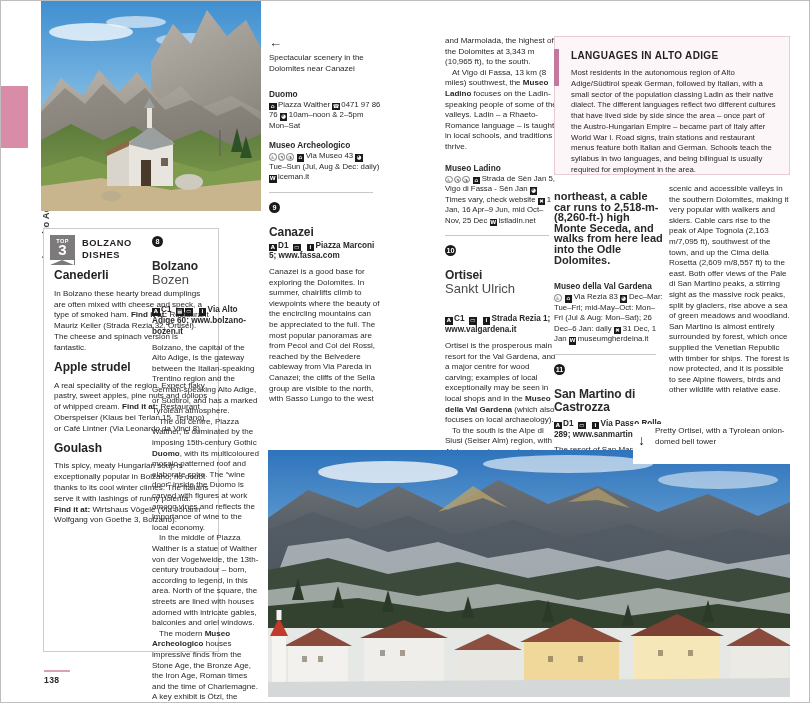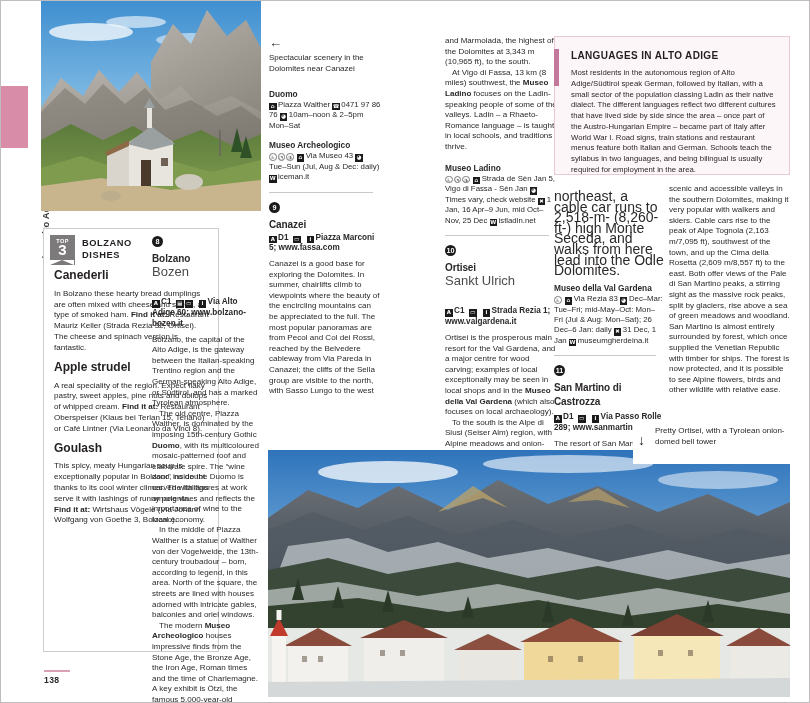--- a/index.html
+++ b/index.html
@@ -67,21 +67,21 @@
   .top3body { padding:3px 9px 8px 10px; font-size:8.05px; line-height:10.8px; }
   .dish-name { font-weight:bold; font-size:12px; margin:6px 0 1px 0; }
   .dish-name:first-child { margin-top:0; }
 
   
   .num {
     display:inline-block; width:11px; height:11px; border-radius:50%;
     background:#1b1b1b; color:#fff; font-size:7.2px; font-weight:bold;
     text-align:center; line-height:11px; vertical-align:middle;
   }
-  .entry-title { font-size:10px; font-weight:bold; margin:5px 0 1px 0; line-height:13.5px; letter-spacing:-.1px;}
+  .entry-title { font-size:12px; font-weight:bold; margin:13px 0 1px 0; line-height:13.5px; letter-spacing:-.1px;}
   .entry-sub { font-size:13px; color:#4d4a4b; margin-bottom:20px; }
   .entry-meta { font-size:8.2px; font-weight:bold; line-height:10.8px; margin-bottom:5px; }
   .gl {
     display:inline-block; width:7.5px; height:7.5px; background:#1b1b1b;
     color:#fff; font-size:5.4px; line-height:7.5px; text-align:center;
     vertical-align:-1px; margin-right:1.5px; font-weight:bold;
     font-family:"DejaVu Sans", sans-serif;
   }
   .glo {
     display:inline-block; width:7.5px; height:7.5px; border:1px solid #7c7a7b;
@@ -312,21 +312,21 @@
   <div class="pinkbox">
     <div class="pinkbar"></div>
     <h3>LANGUAGES IN ALTO ADIGE</h3>
     <p>Most residents in the autonomous region of Alto Adige/Südtirol speak German, followed by Italian, with a small sector of the population classing Ladin as their native dialect. The different languages reflect two different cultures that have lived side by side since the area – once part of the Austro-Hungarian Empire – became part of Italy after World War I. Road signs, train stations and restaurant menus feature both Italian and German. Schools teach the syllabus in two languages, and being bilingual is usually required for employment in the area.</p>
   </div>
 
   <div class="col" style="left:554px; top:184px; width:110px;">
     <div class="detail" style="font-size:8.05px; line-height:10.6px; margin-bottom:7px;">
       
     </div>
-    <p style="font-size:14px;line-height:10.6px;margin-bottom:7px;">northeast, a cable car runs to 2,518-m- (8,260-ft-) high Monte Seceda, and walks from here lead into the Odle Dolomites.</p>
+    <p style="font-size:11px;line-height:10.6px;margin-bottom:16px;font-weight:bold;">northeast, a cable car runs to 2,518-m- (8,260-ft-) high Monte Seceda, and walks from here lead into the Odle Dolomites.</p>
 
     <div class="detail">
       <span class="dt">Museo della Val Gardena</span>
       <span class="glo">♿</span>
       <span class="gl">⌂</span><span>Via Rezia 83</span>
       <span class="gl">◕</span><span>Dec–Mar: Tue–Fri; mid-May–Oct: Mon–Fri (Jul &amp; Aug: Mon–Sat); 26 Dec–6 Jan: daily</span>
       <span class="gl">✖</span><span>31 Dec, 1 Jan</span>
       <span class="gl">W</span><span>museumgherdeina.it</span>
     </div>
 

